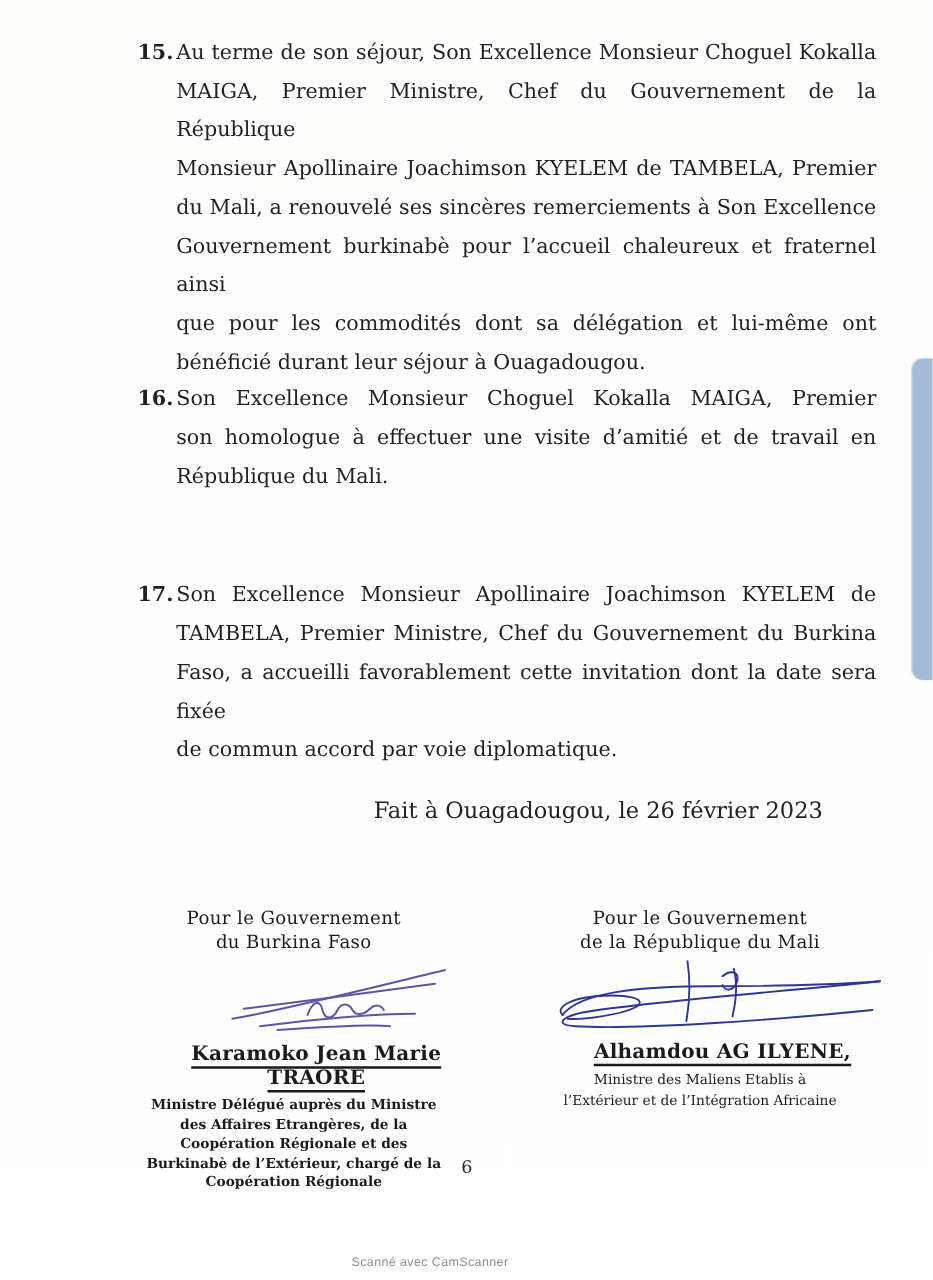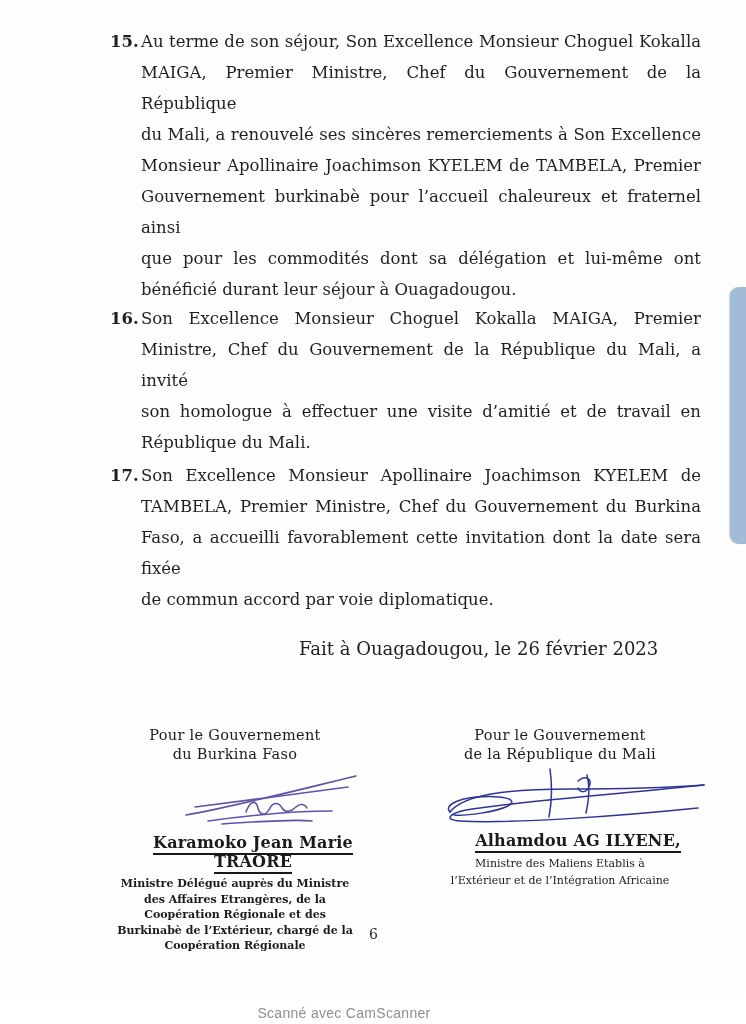--- a/index.html
+++ b/index.html
@@ -74,44 +74,43 @@
     width:16px;height:257px;
     background:#a2bbd6;
     border-radius:9px 0 0 9px;
     box-shadow:-1px 0 1px rgba(120,140,165,0.35);
     cursor:pointer;
   }
   .watermark{
     position:absolute;left:0;top:1005px;width:688px;
     text-align:center;
     font-family:"Liberation Sans","DejaVu Sans",sans-serif;
-    font-size:14px;letter-spacing:0.3px;
+    font-size:10px;letter-spacing:0.3px;
     color:#8f8f8f;
   }
 </style>
 </head>
 <body>
 
 <div class="page">
 
   <section class="para p15">
     <span class="pnum">15.</span>
     <div class="jline">Au terme de son séjour, Son Excellence Monsieur Choguel Kokalla</div>
     <div class="jline">MAIGA, Premier Ministre, Chef du Gouvernement de la République</div>
+    <div class="jline">Monsieur Apollinaire Joachimson KYELEM de TAMBELA, Premier</div>
     <div class="jline">du Mali, a renouvelé ses sincères remerciements à Son Excellence</div>
-    <div class="jline">Monsieur Apollinaire Joachimson KYELEM de TAMBELA, Premier</div>
     <div class="jline">Gouvernement burkinabè pour l’accueil chaleureux et fraternel ainsi</div>
     <div class="jline">que pour les commodités dont sa délégation et lui-même ont</div>
     <div class="jline last">bénéficié durant leur séjour à Ouagadougou.</div>
   </section>
 
   <section class="para p16">
     <span class="pnum">16.</span>
     <div class="jline">Son Excellence Monsieur Choguel Kokalla MAIGA, Premier</div>
-    <div class="jline">Ministre, Chef du Gouvernement de la République du Mali, a invité</div>
     <div class="jline">son homologue à effectuer une visite d’amitié et de travail en</div>
     <div class="jline last">République du Mali.</div>
   </section>
 
   <section class="para p17">
     <span class="pnum">17.</span>
     <div class="jline">Son Excellence Monsieur Apollinaire Joachimson KYELEM de</div>
     <div class="jline">TAMBELA, Premier Ministre, Chef du Gouvernement du Burkina</div>
     <div class="jline">Faso, a accueilli favorablement cette invitation dont la date sera fixée</div>
     <div class="jline last">de commun accord par voie diplomatique.</div>

